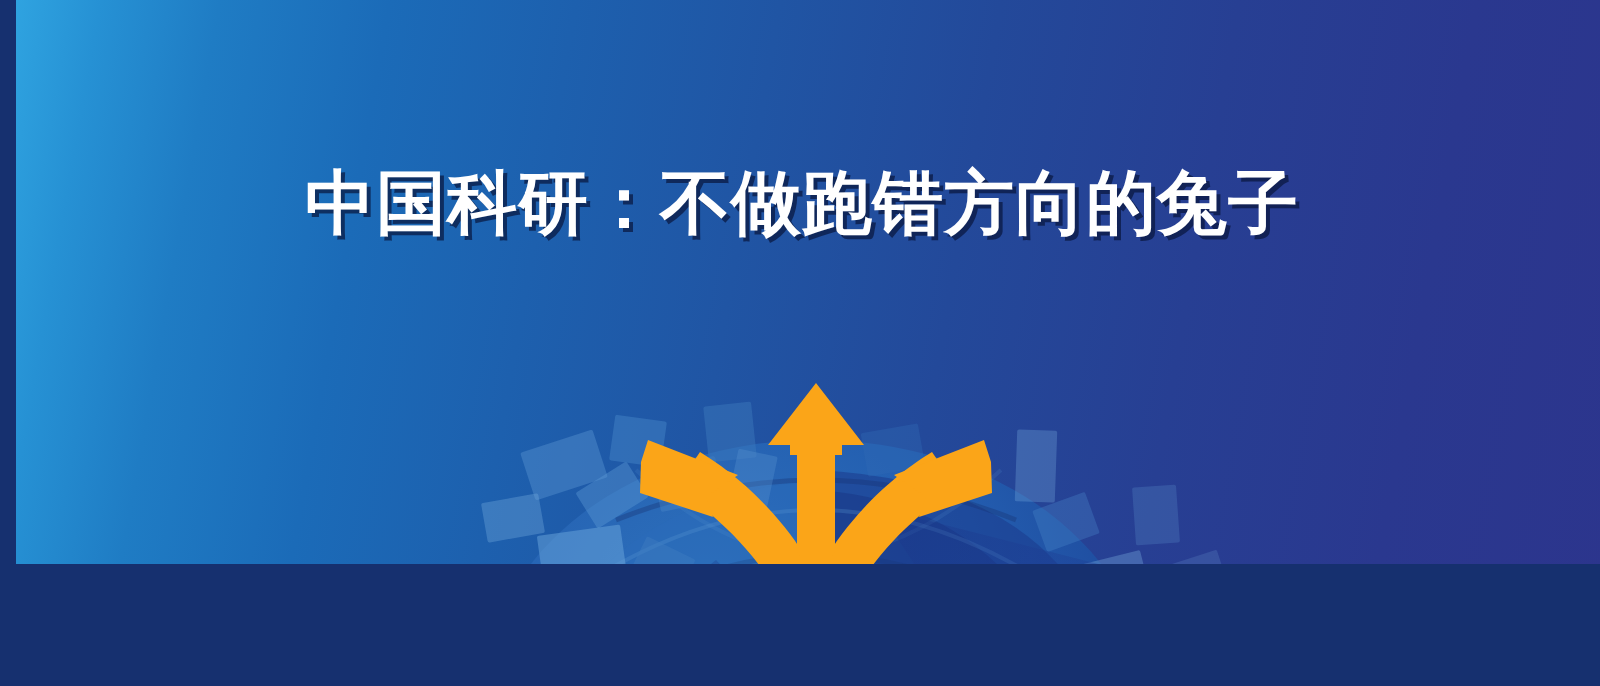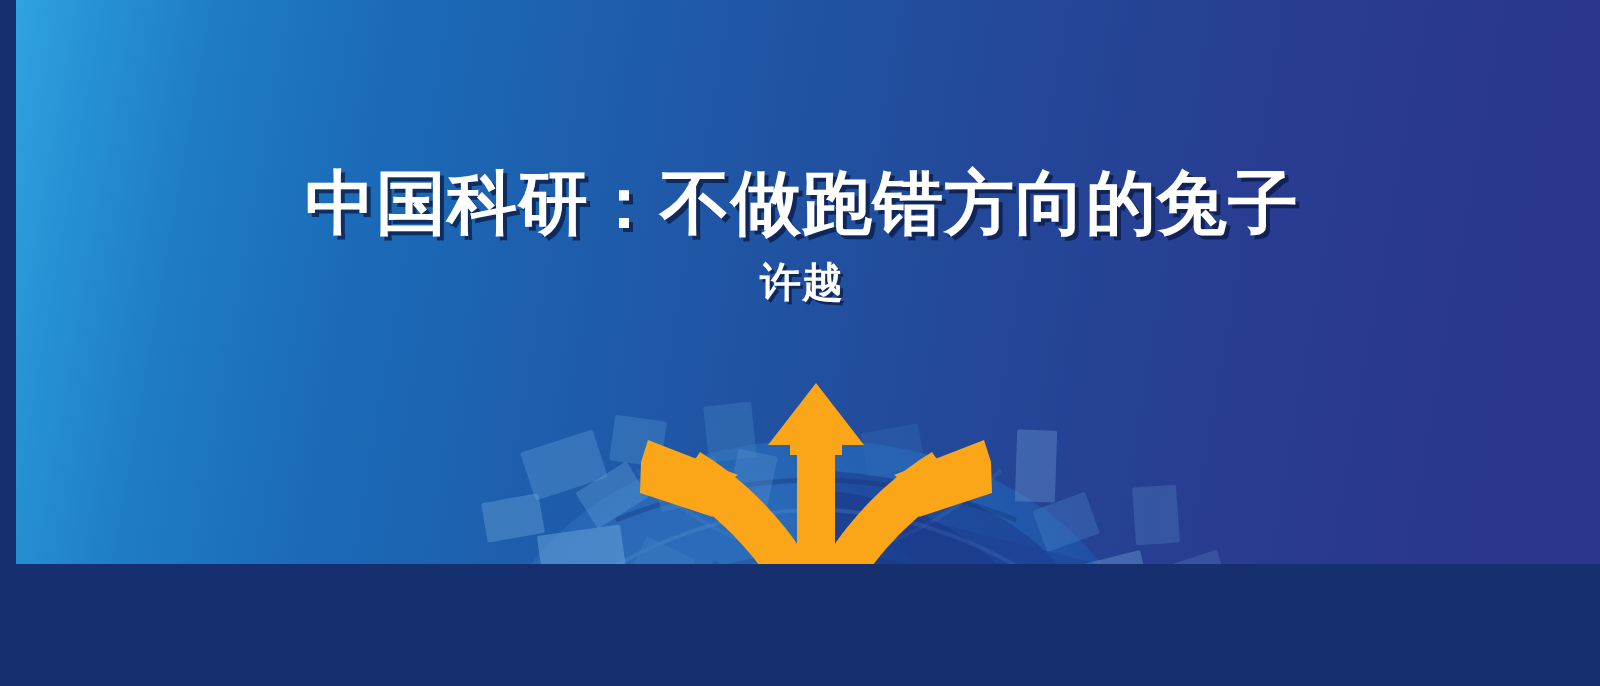--- a/index.html
+++ b/index.html
@@ -163,21 +163,20 @@
         <path d="M 862 508 L 1090 566 L 960 660 Z" fill="url(#wedgeGrad)" opacity="0.45"></path>
         <path d="M 700 560 L 560 672 L 820 686 Z" fill="#1c3c8f" opacity="0.30"></path>
         <path d="M 880 618 L 1048 686 L 846 686 Z" fill="#16307e" opacity="0.35"></path>
       </g>
 
     </g>
   </svg>
 
   <div id="title-block">
     <span id="slide-title">中国科研：不做跑错方向的兔子</span>
-    <span id="slide-subtitle">许越</span>
   </div>
 
   <svg id="arrow-art" viewBox="0 0 1600 686" preserveAspectRatio="none" xmlns="http://www.w3.org/2000/svg">
 
     <g>
       <path d="M 795 686
                C 782 640, 766 592, 736 556
                C 707 521, 678 500, 659 489
                L 684 452
                C 707 466, 742 492, 774 534

